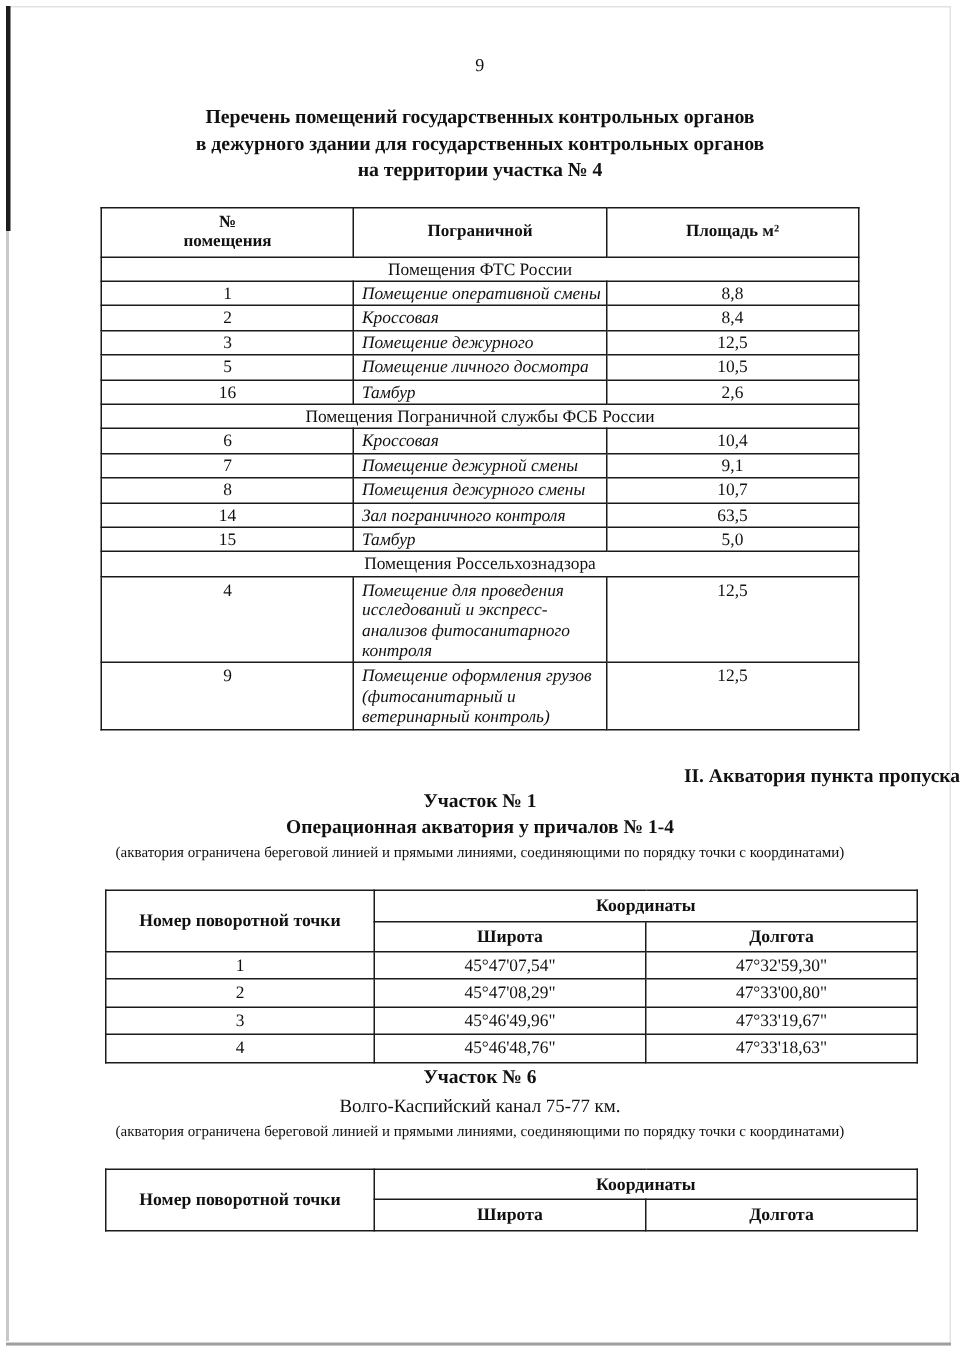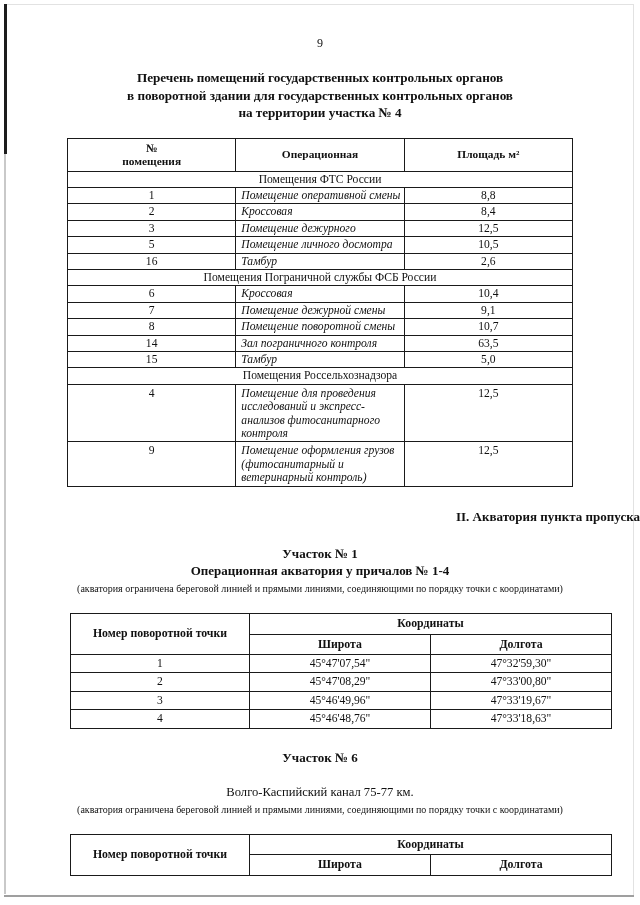--- a/index.html
+++ b/index.html
@@ -134,30 +134,29 @@
   .section-heading {
     text-align: right;
     font-weight: bold;
     font-size: 13px;
     margin-top: 22px;
   }
   .sub-heading {
     text-align: center;
     font-weight: bold;
     font-size: 13px;
-    margin-top: 20px;
     line-height: 17px;
   }
   .sub-heading .line2 {
     display: block;
   }
   .plain-line {
     text-align: center;
     font-size: 12.6px;
-    margin-top: 18px;
+    margin-top: 3px;
     line-height: 16px;
   }
   .paren-note {
     text-align: center;
     font-size: 10px;
     line-height: 16.5px;
     margin: 2px 44px 0 44px;
   }
 
   
@@ -188,32 +187,32 @@
 <div class="scan-edge-left"></div>
 <div class="scan-edge-left2"></div>
 <div class="scan-edge-bottom"></div>
 
 <div class="content">
 
   <div class="page-number">9</div>
 
   <div class="doc-title">
     <div>Перечень помещений государственных контрольных органов</div>
-    <div>в поворотной здании для государственных контрольных органов</div>
+    <div>в дежурного здании для государственных контрольных органов</div>
     <div>на территории участка № 4</div>
   </div>
 
   <table class="premises-table">
     <thead>
       <tr>
         <th>
           <span>№</span><br>
           <span>помещения</span>
         </th>
-        <th>Операционная</th>
+        <th>Пограничной</th>
         <th>Площадь м²</th>
       </tr>
     </thead>
     <tbody>
 
       <tr>
         <td class="group" colspan="3">Помещения ФТС России</td>
       </tr>
       <tr>
         <td class="num">1</td>
@@ -249,21 +248,21 @@
         <td class="name">Кроссовая</td>
         <td class="area">10,4</td>
       </tr>
       <tr>
         <td class="num">7</td>
         <td class="name">Помещение дежурной смены</td>
         <td class="area">9,1</td>
       </tr>
       <tr>
         <td class="num">8</td>
-        <td class="name">Помещение поворотной смены</td>
+        <td class="name">Помещения дежурного смены</td>
         <td class="area">10,7</td>
       </tr>
       <tr>
         <td class="num">14</td>
         <td class="name">Зал пограничного контроля</td>
         <td class="area">63,5</td>
       </tr>
       <tr>
         <td class="num">15</td>
         <td class="name">Тамбур</td>

